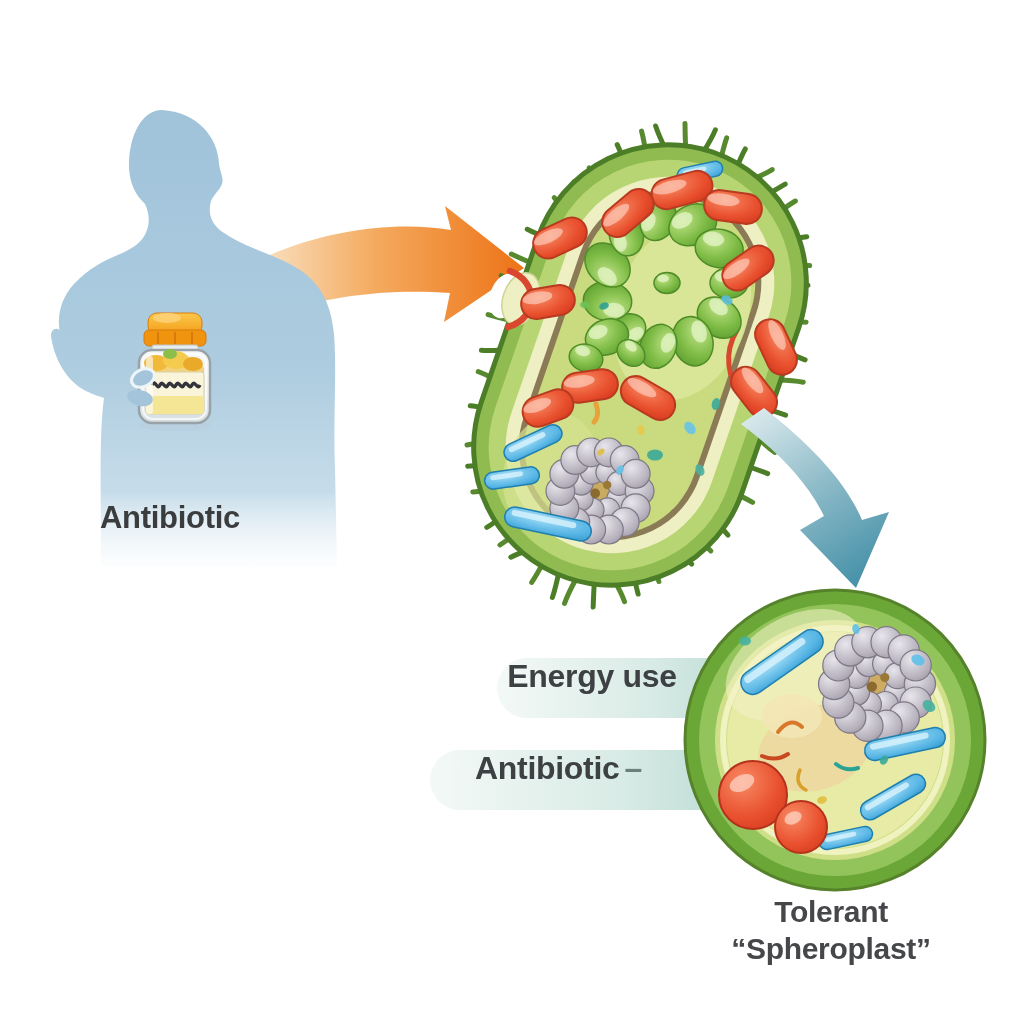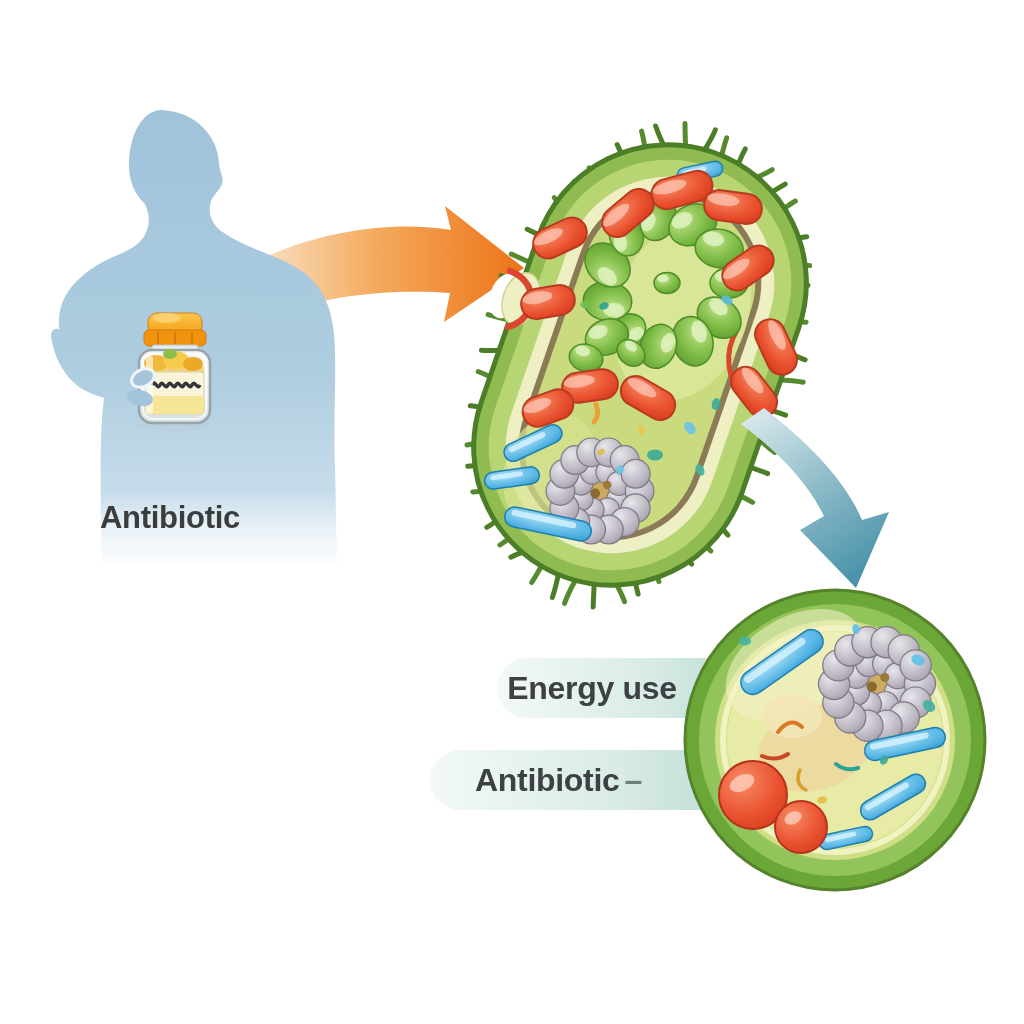--- a/index.html
+++ b/index.html
@@ -5,21 +5,21 @@
   html,body{margin:0;padding:0;background:#ffffff;}
   .stage{position:relative;width:1024px;height:1024px;background:#ffffff;overflow:hidden;
          font-family:"Liberation Sans",sans-serif;}
   .stage svg.art{position:absolute;left:0;top:0;z-index:2;pointer-events:none;}
   .txt{position:absolute;z-index:3;color:#3b3c3e;font-weight:700;}
   #antibiotic-label{left:50px;top:500px;width:240px;text-align:center;font-size:31px;letter-spacing:-0.3px;}
   #caption{left:666px;top:893px;width:330px;text-align:center;font-size:30px;line-height:37px;color:#46474a;letter-spacing:-0.3px;}
   #caption span{display:block;}
   .banner{position:absolute;z-index:1;height:60px;border-radius:30px;box-sizing:border-box;
           background:linear-gradient(90deg,#f3f9f6 0%,#d9ebe6 55%,#b2d7cf 100%);
-          display:flex;align-items:center;justify-content:center;padding-right:88px;
+          display:flex;align-items:flex-start;justify-content:center;padding-right:88px;
           font-size:32px;font-weight:700;color:#3e4144;letter-spacing:-0.3px;}
   #banner-energy{left:497px;top:658px;width:278px;}
   #banner-nucleotides{left:430px;top:750px;width:345px;}
   .connector{color:#6b7f7b;margin-left:5px;font-weight:700;}
 </style>
 </head>
 <body>
 
 <div class="stage">
 
@@ -357,13 +357,17 @@
           <ellipse cx="929" cy="706" rx="7" ry="5.25" fill="#45b1a0" opacity="0.9" transform="rotate(41 929 706)"></ellipse>
           <ellipse cx="856" cy="629" rx="5" ry="3.75" fill="#5fc0e8" opacity="0.9" transform="rotate(82 856 629)"></ellipse>
           <ellipse cx="884" cy="760" rx="5" ry="3.75" fill="#3aa898" opacity="0.9" transform="rotate(123 884 760)"></ellipse>
           <ellipse cx="822" cy="800" rx="5" ry="3.75" fill="#e0bf40" opacity="0.9" transform="rotate(164 822 800)"></ellipse>
           <ellipse cx="918" cy="660" rx="7" ry="5.25" fill="#5fc0e8" opacity="0.9" transform="rotate(205 918 660)"></ellipse>
         </g>
     </g>
   </svg>
 
   <div class="txt" id="antibiotic-label">Antibiotic</div>
+  <div class="txt" id="caption">
+    <span>Tolerant</span>
+    <span>“Spheroplast”</span>
+  </div>
 </div>
 
 </body></html>

